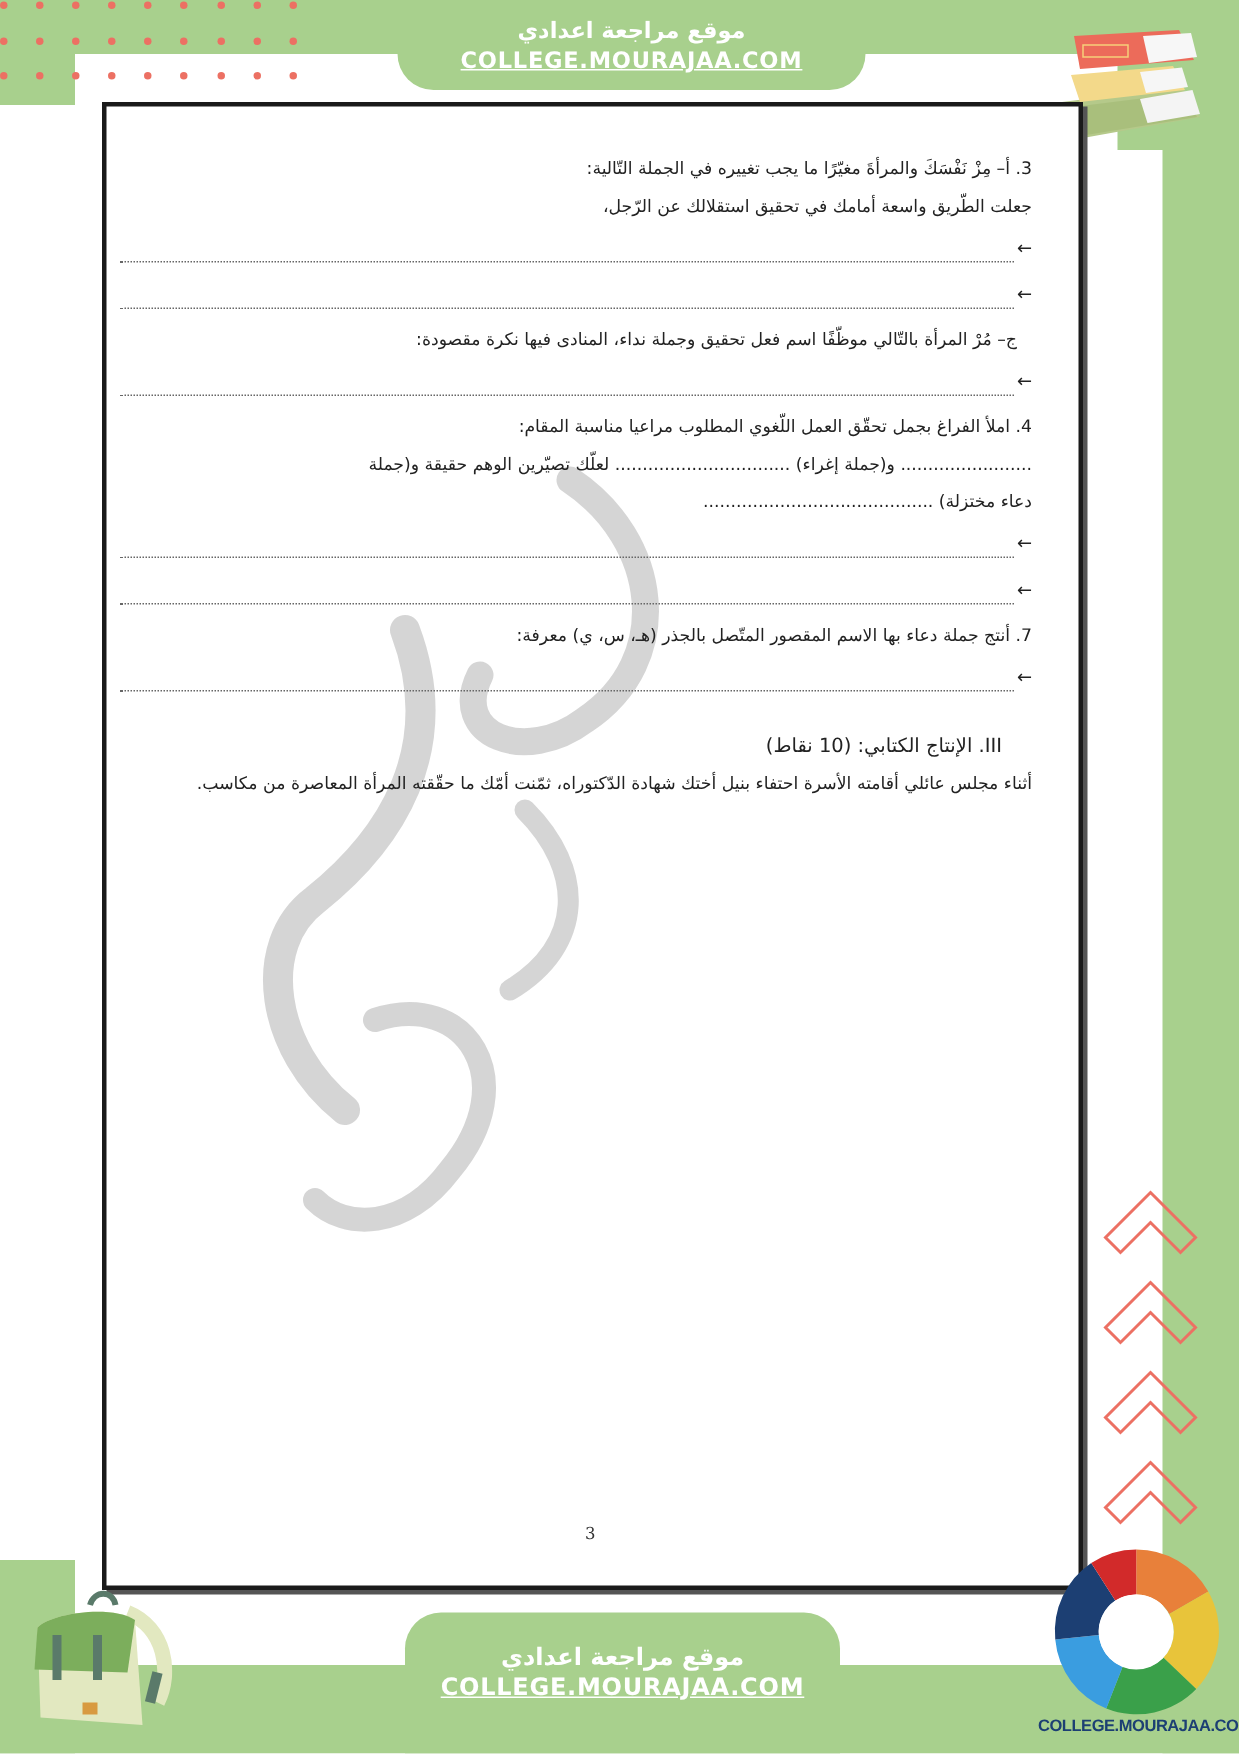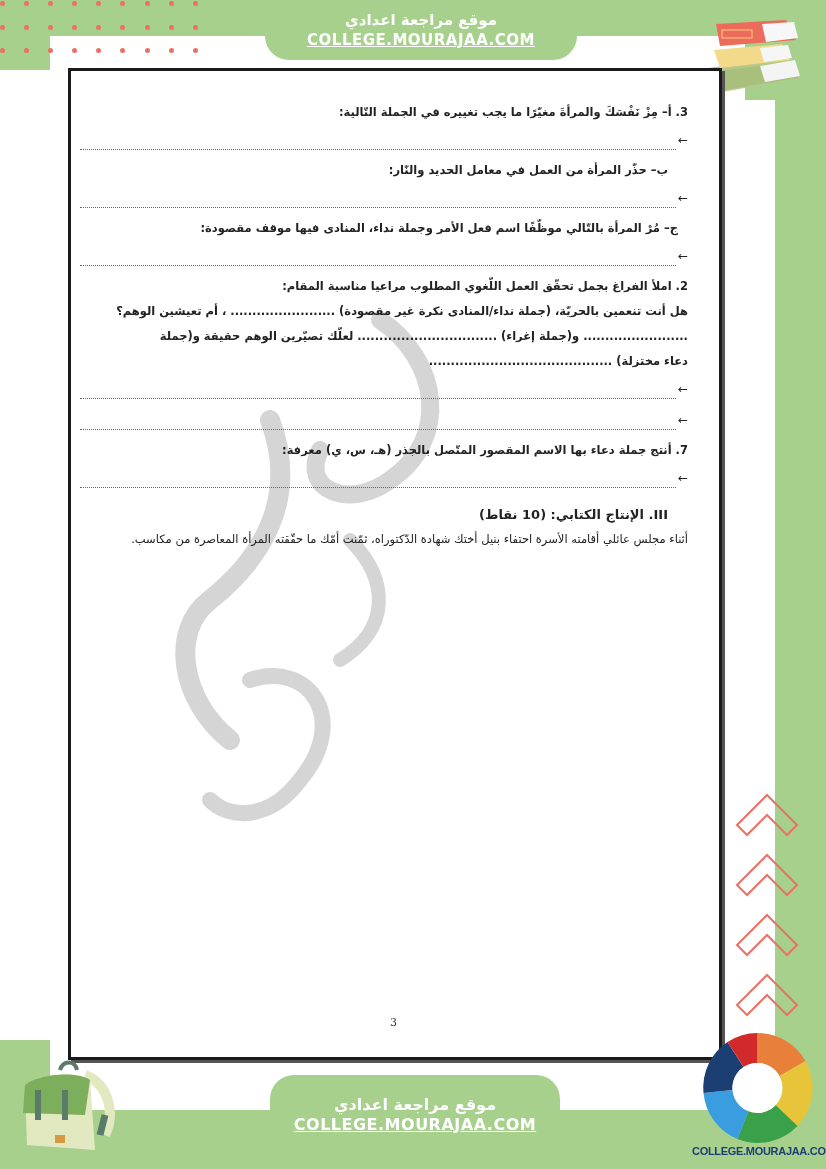--- a/index.html
+++ b/index.html
@@ -16,24 +16,24 @@
   .banner { position:absolute; background:#a8d08d; border-radius:22px; text-align:center; color:#fff; }
   .banner-top { left:265px; top:0; width:312px; height:60px; border-radius:0 0 24px 24px; }
   .banner-bottom { left:270px; top:1075px; width:290px; height:94px; border-radius:24px 24px 0 0; }
   .banner .ar { font-size:15px; font-weight:bold; line-height:20px; direction:rtl; }
   .banner .en { font-size:15px; font-weight:bold; text-decoration:underline; letter-spacing:0.5px; line-height:20px; }
   .banner-top .ar { padding-top:10px; }
   .banner-bottom .ar { padding-top:20px; font-size:16px; }
   .banner-bottom .en { font-size:16px; }
   .frame { position:absolute; left:68px; top:68px; width:648px; height:986px; border:3px solid #1a1a1a; background:#fff; box-shadow:3px 3px 0 #555; }
   .content { position:absolute; left:80px; top:100px; width:608px; direction:rtl; font-family:"DejaVu Sans", sans-serif; font-size:11.5px; color:#222; line-height:25px; }
-  .line { white-space:nowrap; overflow:hidden;font-weight:bold; }
+  .line { white-space:nowrap; overflow:hidden; }
   .dotline { height:22px; border-bottom:1px dotted #666; position:relative; margin:2px 0 8px 0; }
   .dotline .arrow { position:absolute; right:0; bottom:-4px; font-size:12px; background:#fff; padding-left:2px; }
-  .h3 { font-weight:bold; font-size:13px; margin-right:20px; margin-top:14px; }
+  .h3 { font-weight:normal; font-size:13px; margin-right:20px; margin-top:24px; }
   .para { white-space:normal; text-align:justify; }
   .watermark { position:absolute; left:150px; top:300px; width:320px; height:540px; opacity:0.35; pointer-events:none; }
   .pagenum { position:absolute; left:390px; top:1016px; font-family:"DejaVu Serif", serif; font-size:11px; color:#333; }
   .books { position:absolute; left:700px; top:10px; width:110px; height:85px; }
   .backpack { position:absolute; left:15px; top:1055px; width:100px; height:105px; }
   .chevrons { position:absolute; left:732px; top:790px; width:70px; height:250px; }
   .wheel { position:absolute; left:695px; top:1028px; width:125px; height:120px; }
   .wheel-label { position:absolute; left:692px; top:1145px; width:134px; text-align:center; font-family:"Liberation Sans", sans-serif; font-weight:bold; font-size:11px; color:#1c3f73; letter-spacing:-0.3px; }
 </style>
 </head>
@@ -96,34 +96,33 @@
 
 <svg class="watermark" viewBox="0 0 320 540">
   <path d="M230 20 C290 60 300 140 240 180 C200 210 150 190 170 150" fill="none" stroke="#888" stroke-width="18" stroke-linecap="round"></path>
   <path d="M120 120 C150 200 110 260 60 300 C20 330 30 400 80 440" fill="none" stroke="#888" stroke-width="20" stroke-linecap="round"></path>
   <path d="M100 380 C160 360 200 420 150 480 C120 520 80 520 60 500" fill="none" stroke="#888" stroke-width="16" stroke-linecap="round"></path>
   <path d="M200 240 C240 280 240 330 190 360" fill="none" stroke="#888" stroke-width="14" stroke-linecap="round"></path>
 </svg>
 
 <div class="content">
   <div class="line">3. أ– مِزْ نَفْسَكَ والمرأةَ مغيّرًا ما يجب تغييره في الجملة التّالية:</div>
+  <div class="line">جعلت الطّريق واسعة أمامك في تحقيق استقلالك عن الرّجل،</div>
   <div class="dotline">
       <span class="arrow">←</span>
     </div>
-  <div class="line" style="margin-right:20px">ب– حذّر المرأة من العمل في معامل الحديد والنّار:</div>
   <div class="dotline">
       <span class="arrow">←</span>
     </div>
-  <div class="line" style="margin-right:10px">ج– مُرْ المرأة بالتّالي موظّفًا اسم فعل الأمر وجملة نداء، المنادى فيها موقف مقصودة:</div>
+  <div class="line" style="margin-right:10px">ج– مُرْ المرأة بالتّالي موظّفًا اسم فعل تحقيق وجملة نداء، المنادى فيها نكرة مقصودة:</div>
   <div class="dotline">
       <span class="arrow">←</span>
     </div>
 
-  <div class="line">2. املأ الفراغ بجمل تحقّق العمل اللّغوي المطلوب مراعيا مناسبة المقام:</div>
-  <div class="line">هل أنت تنعمين بالحريّة، (جملة نداء/المنادى نكرة غير مقصودة) ........................ ، أم تعيشين الوهم؟</div>
+  <div class="line">4. املأ الفراغ بجمل تحقّق العمل اللّغوي المطلوب مراعيا مناسبة المقام:</div>
   <div class="line">........................ و(جملة إغراء) ................................ لعلّك تصيّرين الوهم حقيقة و(جملة</div>
   <div class="line">دعاء مختزلة) ..........................................</div>
 
   <div class="dotline">
       <span class="arrow">←</span>
     </div>
   <div class="dotline">
       <span class="arrow">←</span>
     </div>
   <div class="line">7. أنتج جملة دعاء بها الاسم المقصور المتّصل بالجذر (هـ، س، ي) معرفة:</div>

